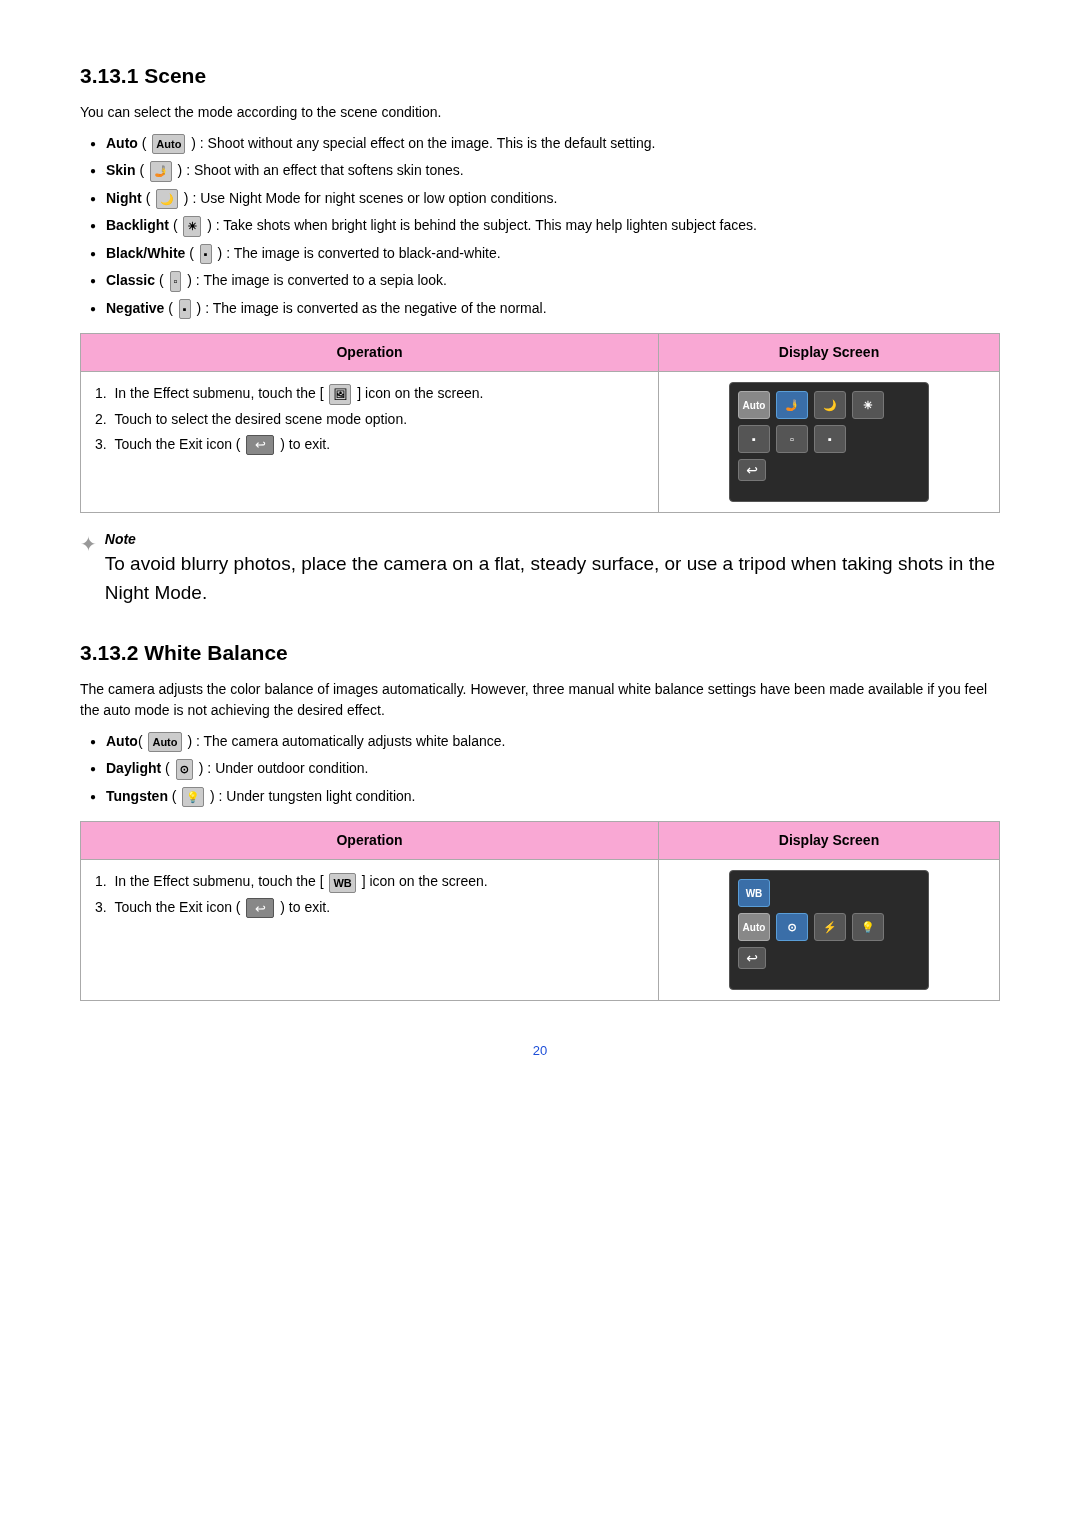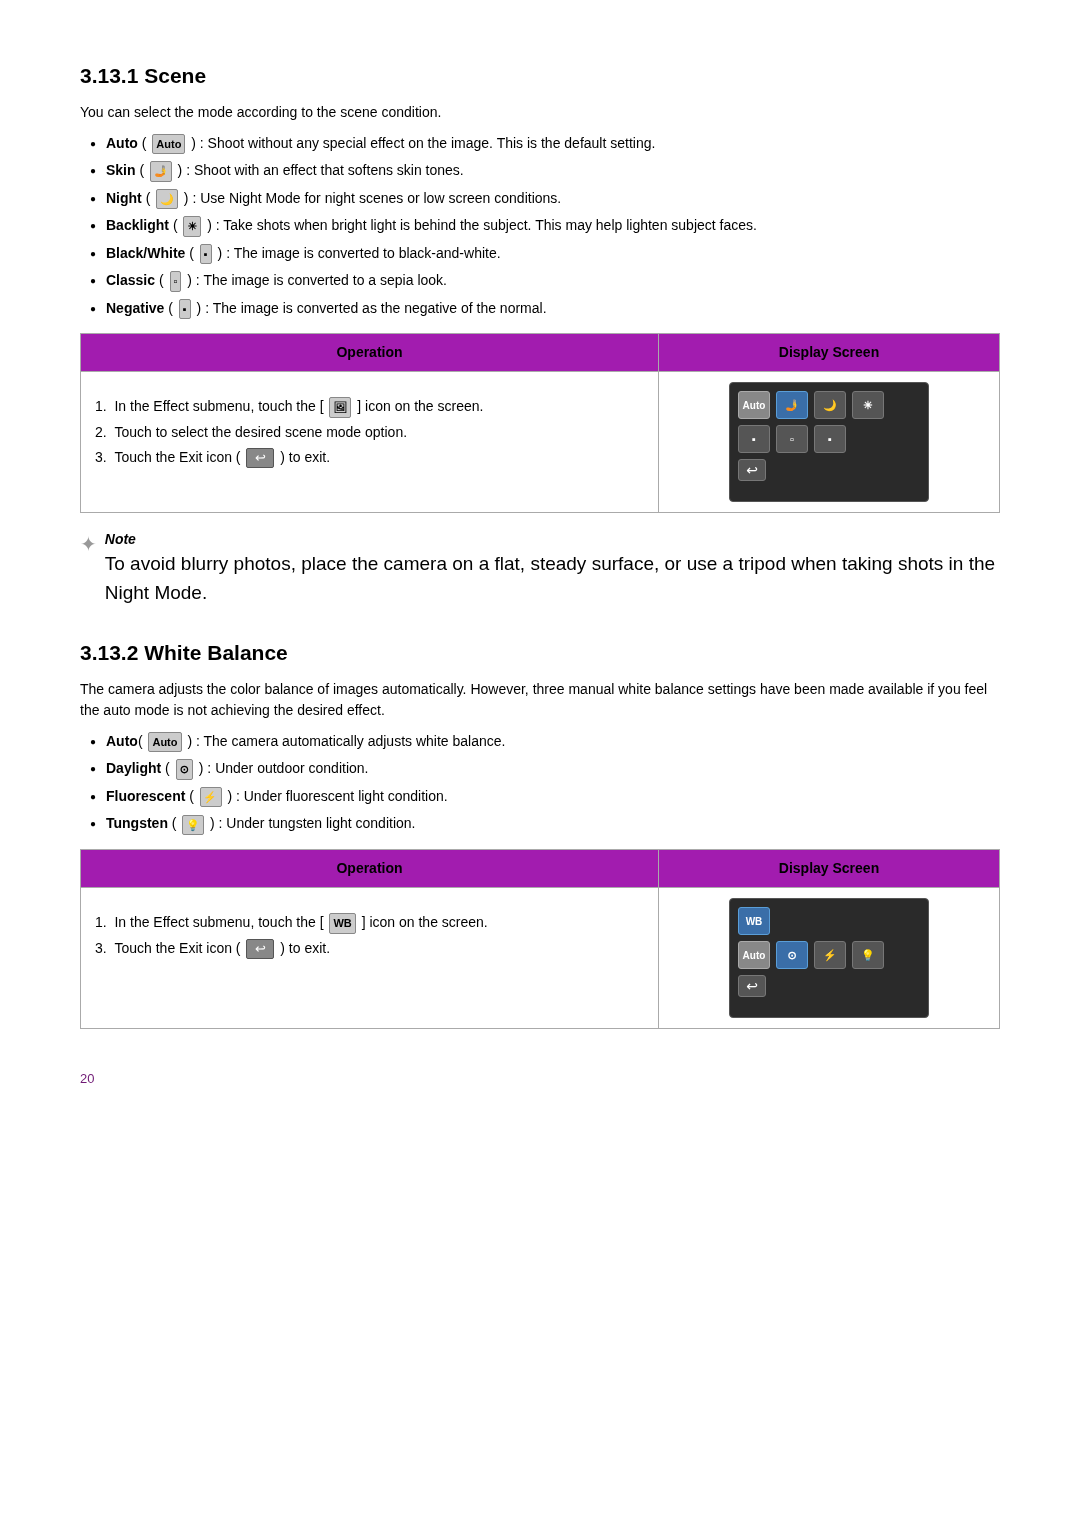--- a/index.html
+++ b/index.html
@@ -38,42 +38,42 @@
       font-size: 10px;
       top: 3px;
     }
     .table-wrapper {
       border: 1px solid #aaa;
       margin-bottom: 16px;
       width: 100%;
     }
     .table-header {
       display: flex;
-      background: #a21caf;
+      background: #f9a8d4;
       border-bottom: 1px solid #aaa;
     }
     .table-header .col-op {
       flex: 1;
       padding: 8px 12px;
       font-weight: bold;
       border-right: 1px solid #aaa;
       text-align: center;
     }
     .table-header .col-ds {
       width: 340px;
       padding: 8px 12px;
       font-weight: bold;
       text-align: center;
     }
     .table-body {
       display: flex;
     }
     .table-body .col-op {
       flex: 1;
-      padding: 24px 14px;
+      padding: 11px 14px;
       border-right: 1px solid #aaa;
       vertical-align: top;
     }
     .table-body .col-ds {
       width: 340px;
       padding: 10px 14px;
       display: flex;
       align-items: center;
       justify-content: center;
     }
@@ -156,22 +156,23 @@
       justify-content: center;
       width: 28px;
       height: 22px;
       background: #555;
       border: 1px solid #777;
       border-radius: 3px;
       color: #fff;
       font-size: 14px;
     }
     .page-number {
+      text-align: center;
       margin-top: 40px;
-      color: #701a75;
+      color: #1d4ed8;
       font-size: 13px;
     }
     .bold { font-weight: bold; }
     .exit-icon-inline {
       display: inline-flex;
       align-items: center;
       justify-content: center;
       background: #888;
       border: 1px solid #555;
       border-radius: 2px;
@@ -197,21 +198,21 @@
       <span>: Shoot without any special effect on the image. This is the default setting.</span>
     </li>
     <li>
       <span class="bold">Skin</span>
       ( <span class="inline-icon">🤳</span> )
       <span>: Shoot with an effect that softens skin tones.</span>
     </li>
     <li>
       <span class="bold">Night</span>
       ( <span class="inline-icon">🌙</span> )
-      <span>: Use Night Mode for night scenes or low screen conditions.</span>
+      <span>: Use Night Mode for night scenes or low option conditions.</span>
     </li>
     <li>
       <span class="bold">Backlight</span>
       ( <span class="inline-icon">☀</span> )
       <span>: Take shots when bright light is behind the subject. This may help lighten subject faces.</span>
     </li>
     <li>
       <span class="bold">Black/White</span>
       ( <span class="inline-icon">▪</span> )
       <span>: The image is converted to black-and-white.</span>
@@ -290,25 +291,20 @@
       <span class="inline-icon">Auto</span>
       )
       <span>: The camera automatically adjusts white balance.</span>
     </li>
     <li>
       <span class="bold">Daylight</span>
       ( <span class="inline-icon">⊙</span> )
       <span>: Under outdoor condition.</span>
     </li>
     <li>
-      <span class="bold">Fluorescent</span>
-      ( <span class="inline-icon">⚡</span> )
-      <span>: Under fluorescent light condition.</span>
-    </li>
-    <li>
       <span class="bold">Tungsten</span>
       ( <span class="inline-icon">💡</span> )
       <span>: Under tungsten light condition.</span>
     </li>
   </ul>
 
   <div class="table-wrapper">
     <div class="table-header">
       <div class="col-op">Operation</div>
       <div class="col-ds">Display Screen</div>

